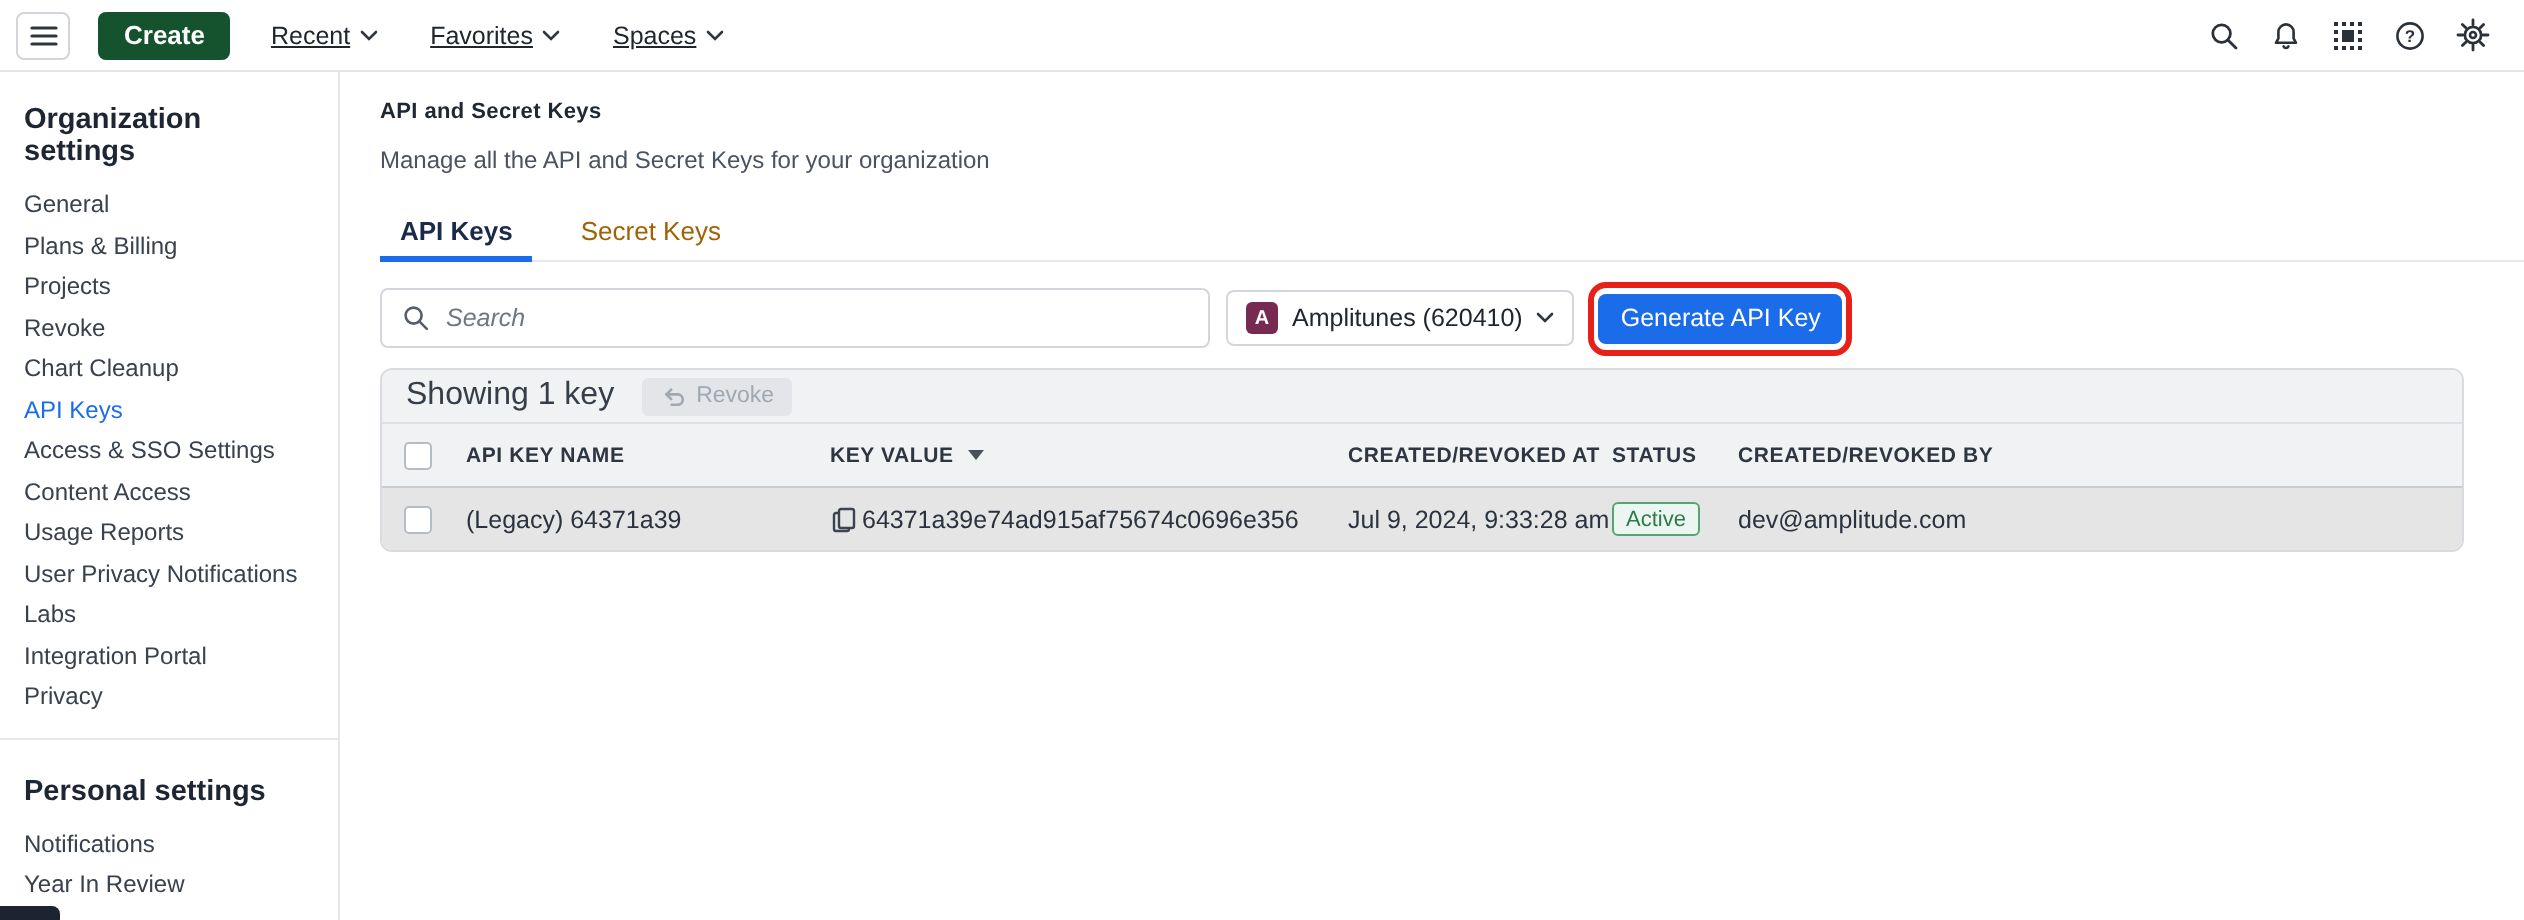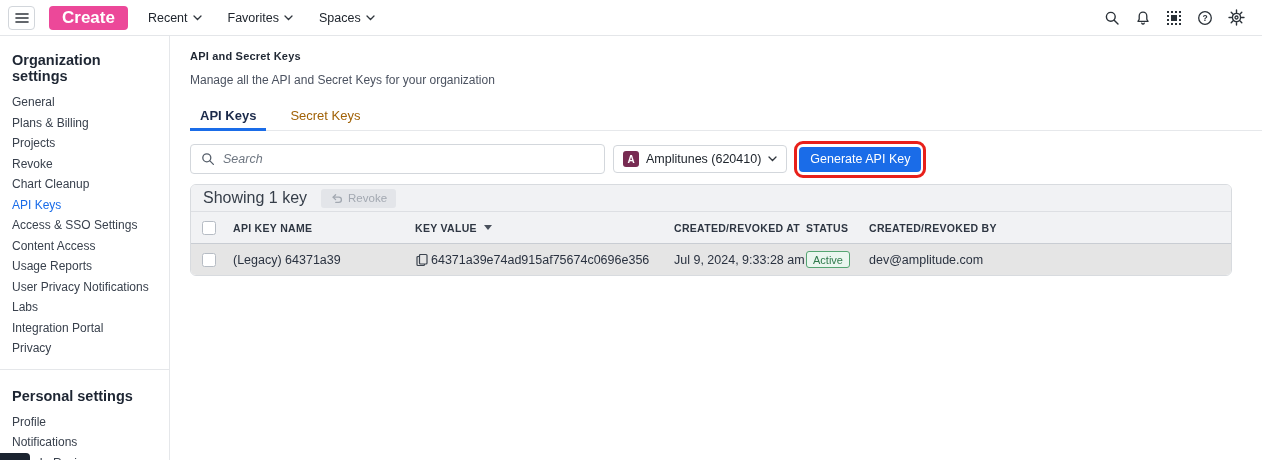--- a/index.html
+++ b/index.html
@@ -7,24 +7,24 @@
   body { font-family: "Liberation Sans", "DejaVu Sans", sans-serif; color: #222b36; }
   .screen { position: relative; width: 1262px; height: 460px; background: #fff; overflow: hidden; }
 
   
   .topbar { position: absolute; top: 0; left: 0; width: 1262px; height: 36px;
             display: flex; align-items: center; justify-content: space-between;
             padding: 0 14px 0 8px; border-bottom: 1px solid #e4e6e9; background: #fff; z-index: 5; }
   .topbar-left { display: flex; align-items: center; gap: 14px; }
   .hamburger-btn { width: 27px; height: 24px; border: 1px solid #d2d6db; border-radius: 4px;
                    background: #fff; display: flex; align-items: center; justify-content: center; cursor: pointer; }
-  .create-btn { height: 24px; padding: 0 13px; background: #ec4899; color: #fff; border: none;
-                border-radius: 4px; font-size: 17px; font-weight: 700; font-family: inherit; cursor: pointer; }
+  .create-btn { height: 24px; padding: 0 13px; background: #14532d; color: #fff; border: none;
+                border-radius: 4px; font-size: 13px; font-weight: 700; font-family: inherit; cursor: pointer; }
   .menu-btn { display: flex; align-items: center; gap: 5px; background: none; border: none;
-              font-size: 12.5px; color: #20262e; font-family: inherit; cursor: pointer; padding: 4px 6px; }
+              font-size: 12.5px; color: #20262e; font-family: inherit; cursor: pointer; padding: 4px 6px; text-decoration: underline; }
   .topbar-right { display: flex; align-items: center; gap: 7px; }
   .icon-btn { width: 24px; height: 24px; display: flex; align-items: center; justify-content: center;
               background: none; border: none; cursor: pointer; color: #2a3138; }
 
   
   .sidebar { position: absolute; top: 36px; left: 0; width: 170px; height: 424px;
              border-right: 1px solid #e5e7ea; background: #fff; padding: 12px 0 0 0; }
   .section-title { font-size: 14.5px; font-weight: 600; color: #1e2633; padding: 4px 12px 8px 12px; }
   .nav-item { font-size: 12px; color: #39414d; padding: 4px 12px 4.5px 12px; line-height: 12px; cursor: pointer; }
   .nav-item.active { color: #1a6ce8; }
@@ -211,21 +211,20 @@
       <div class="nav-item">Content Access</div>
       <div class="nav-item">Usage Reports</div>
       <div class="nav-item">User Privacy Notifications</div>
       <div class="nav-item">Labs</div>
       <div class="nav-item">Integration Portal</div>
       <div class="nav-item">Privacy</div>
     </nav>
     <div class="sidebar-divider"></div>
     <div class="section-title">Personal settings</div>
     <nav>
-      <div class="nav-item">Profile</div>
       <div class="nav-item">Notifications</div>
       <div class="nav-item">Year In Review</div>
     </nav>
   </aside>
 
   <main class="main">
     <h1 class="page-title">API and Secret Keys</h1>
     <p class="page-subtitle">Manage all the API and Secret Keys for your organization</p>
 
     <div class="tabs">

